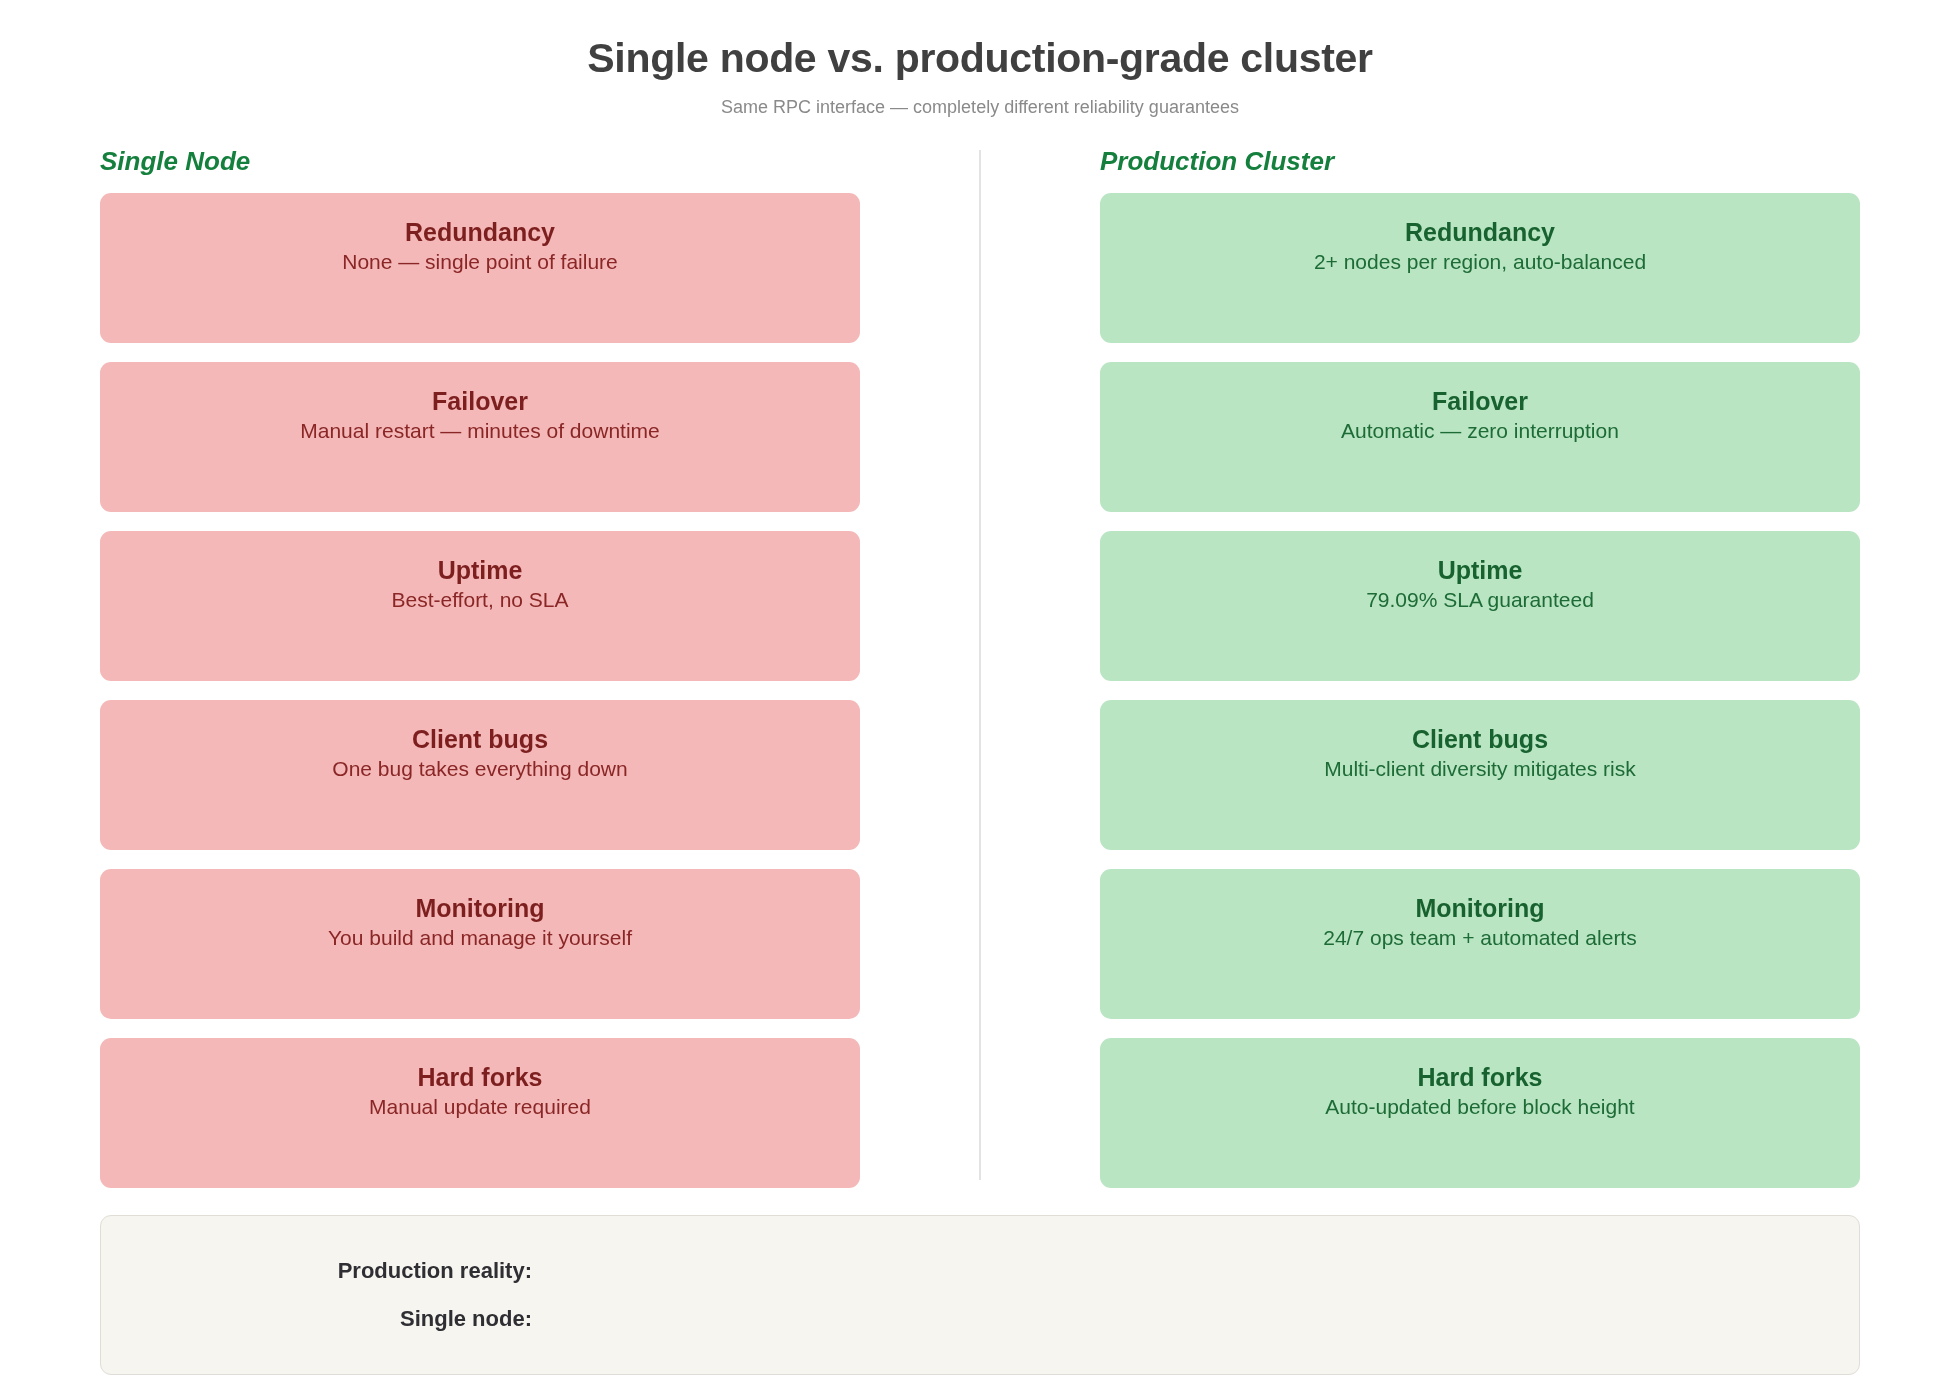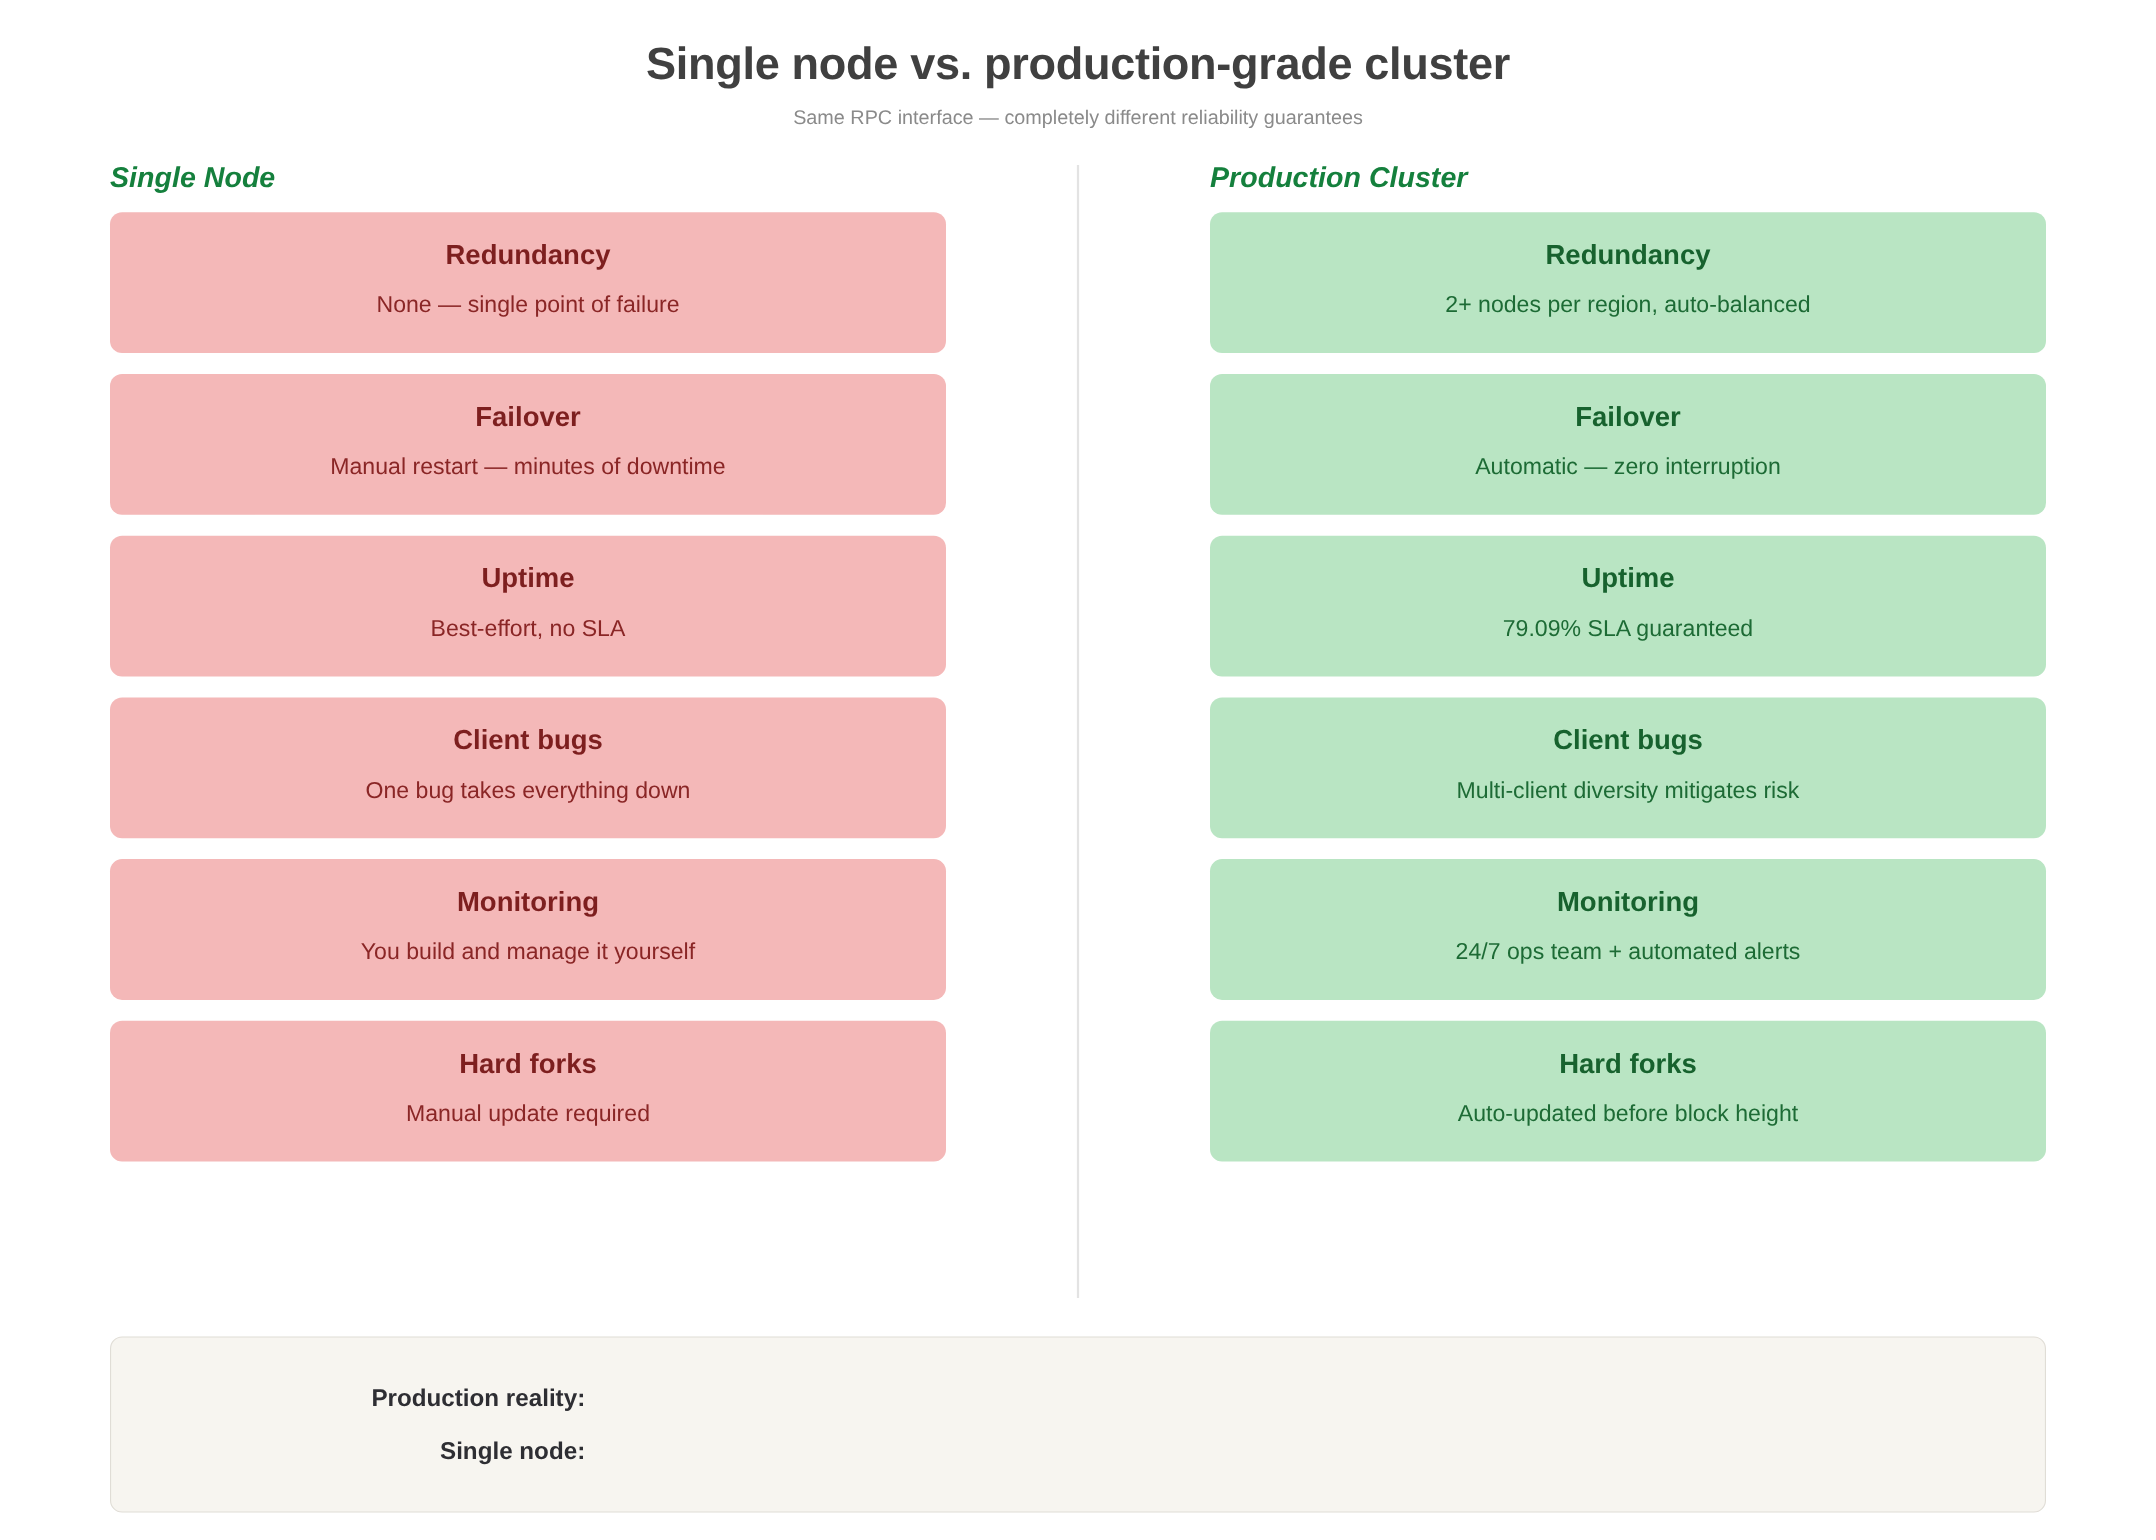--- a/index.html
+++ b/index.html
@@ -72,36 +72,35 @@
   }
   .column {
     width: 760px;
     display: flex;
     flex-direction: column;
     gap: 19px;
   }
 
   .card {
     border-radius: 11px;
-    height: 128px;
+    height: 150px;
     box-sizing: border-box;
     display: flex;
     flex-direction: column;
     align-items: center;
     justify-content: flex-start;
     padding-top: 24px;
   }
   .card-title {
     font-size: 25px;
     font-weight: bold;
     line-height: 1.25;
   }
   .card-desc {
     font-size: 21px;
-    margin-top: 16px;
     line-height: 1.3;
   }
 
   .card.neg {
     background: #f4b8b8;
   }
   .card.neg .card-title { color: #7d1f1f; }
   .card.neg .card-desc  { color: #8a2626; }
 
   .card.pos {

